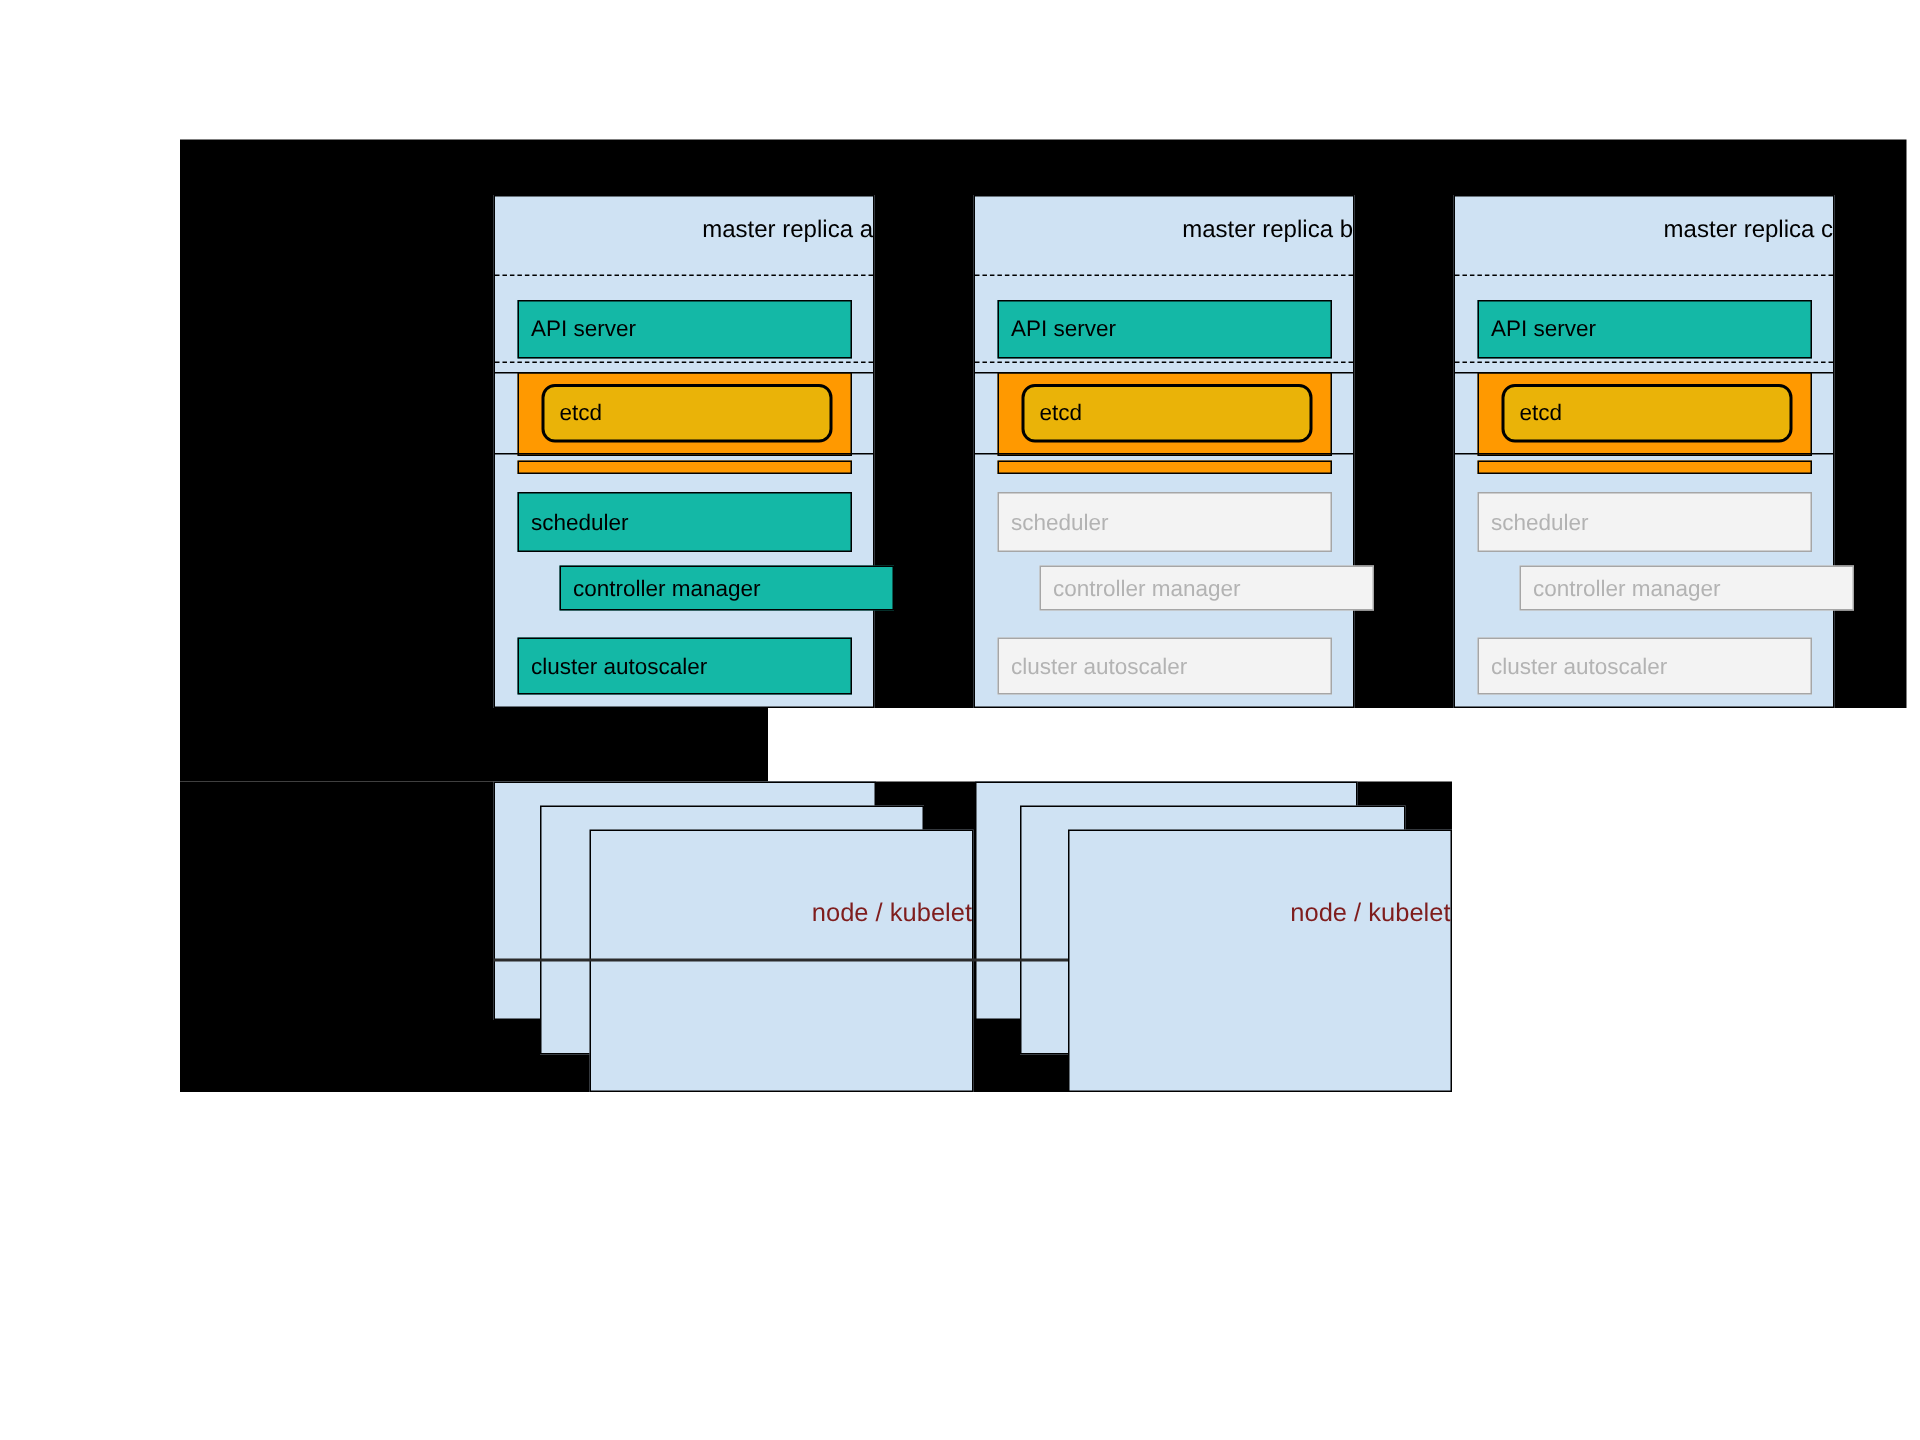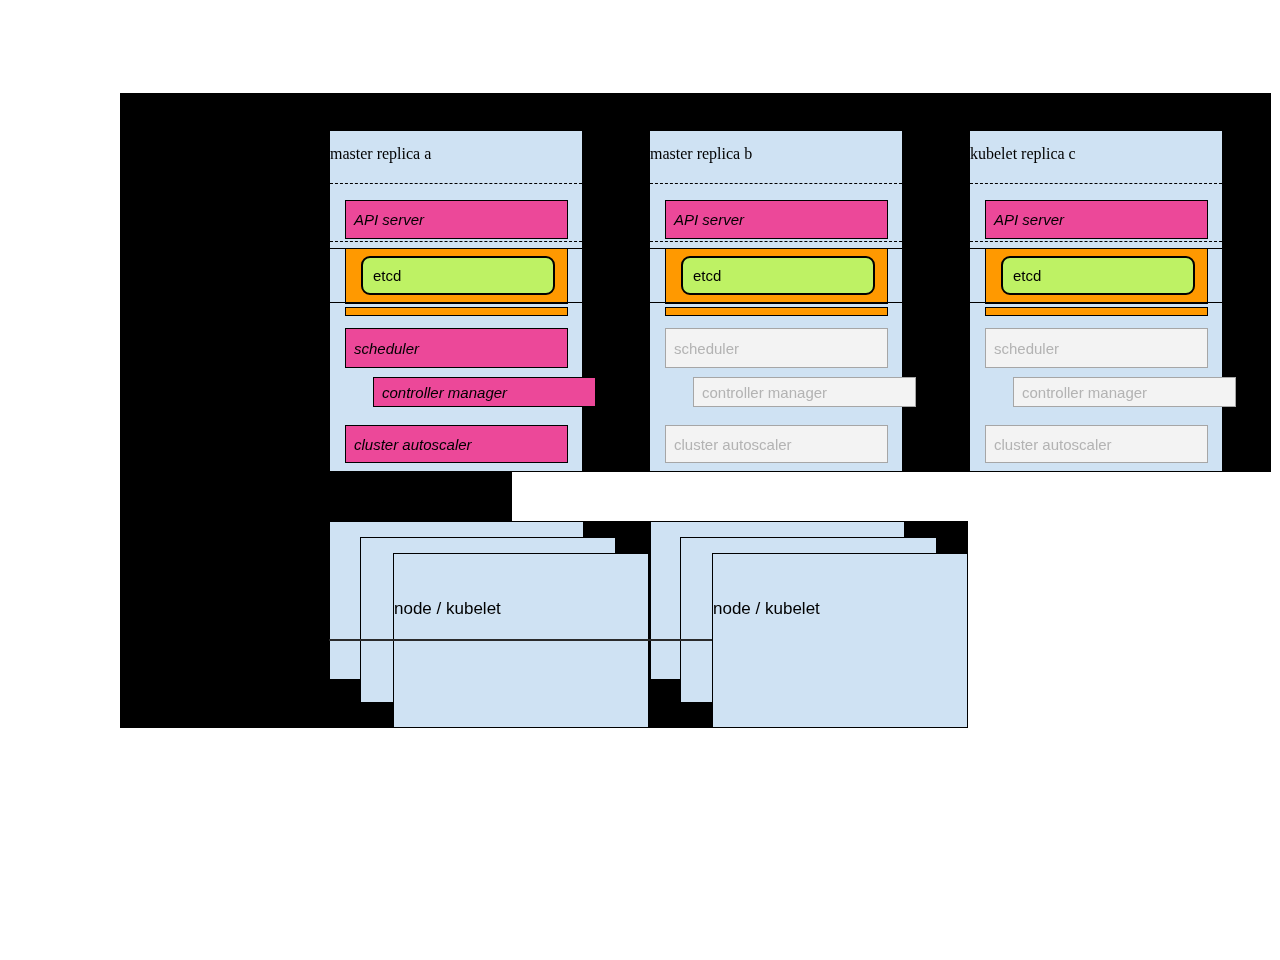--- a/index.html
+++ b/index.html
@@ -27,47 +27,45 @@
     border: 1px solid #000000;
     z-index: 1;
   }
   #replica-a { left: 329px; }
   #replica-b { left: 649px; }
   #replica-c { left: 969px; }
 
   .replica-title {
     position: absolute;
     left: 0; right: 0; top: 14px;
-    text-align: left;
+    text-align: right;
     font-size: 16px;
     color: #000000;
-    font-family: Liberation Serif, serif;
   }
   .sep { position: absolute; left: 0; right: 0; height: 0; }
   .sep.dashed { border-top: 1px dashed #000000; }
   .sep.solid  { border-top: 1px solid  #000000; }
   .sep.d1 { top: 52px; }
   .sep.d2 { top: 110px; }
   .sep.s1 { top: 117px; }
   .sep.s2 { top: 171px; }
 
   .compbox {
     position: absolute;
     left: 15px;
     width: 223px;
     display: flex;
     align-items: center;
     padding-left: 8px;
     font-size: 15px;
   }
   .compbox.active {
-    background: #ec4899;
+    background: #14b8a6;
     border: 1.5px solid #000000;
     color: #000000;
-    font-style: italic;
   }
   .compbox.inactive {
     background: #f3f3f3;
     border: 1px solid #a6a6a6;
     color: #b3b3b3;
   }
   .api   { top: 69px;  height: 39px; }
   .sched { top: 197px; height: 40px; }
   .cm    { top: 246px; height: 30px; margin-left: 28px; }
   .ca    { top: 294px; height: 38px; }
@@ -76,21 +74,21 @@
     position: absolute;
     left: 15px; top: 117px;
     width: 223px; height: 56px;
     background: #ff9900;
     border: 1px solid #000000;
   }
   .etcd {
     position: absolute;
     left: 15px; top: 7px;
     width: 194px; height: 39px;
-    background: #bef264;
+    background: #eab308;
     border: 2px solid #000000;
     border-radius: 9px;
     display: flex;
     align-items: center;
     padding-left: 10px;
     font-size: 15px;
     color: #000000;
   }
   .strip {
     position: absolute;
@@ -110,23 +108,23 @@
   #n1-back { left: 329px; top: 521px; width: 255px; height: 159px; }
   #n1-mid  { left: 360px; top: 537px; width: 256px; height: 166px; }
   #n1-front{ left: 393px; top: 553px; width: 256px; height: 175px; }
   #n2-back { left: 650px; top: 521px; width: 255px; height: 159px; }
   #n2-mid  { left: 680px; top: 537px; width: 257px; height: 166px; }
   #n2-front{ left: 712px; top: 553px; width: 256px; height: 175px; z-index: 3; }
 
   .node-label {
     position: absolute;
     left: 0; right: 0; top: 45px;
-    text-align: left;
+    text-align: right;
     font-size: 17px;
-    color: #000000;
+    color: #7f1d1d;
   }
   .connector {
     position: absolute;
     left: 329px; top: 639px;
     width: 384px; height: 2px;
     background: #2b2b2b;
     z-index: 2;
   }
 </style>
 </head>
@@ -184,21 +182,21 @@
     </div>
     <div class="compbox inactive cm">
       <span>controller manager</span>
     </div>
     <div class="compbox inactive ca">
       <span>cluster autoscaler</span>
     </div>
   </div>
 
   <div class="replica" id="replica-c">
-    <div class="replica-title">kubelet replica c</div>
+    <div class="replica-title">master replica c</div>
     <div class="sep dashed d1"></div>
     <div class="compbox active api">
       <span>API server</span>
     </div>
     <div class="sep dashed d2"></div>
     <div class="etcd-wrapper">
       <div class="etcd">
         <span>etcd</span>
       </div>
     </div>

